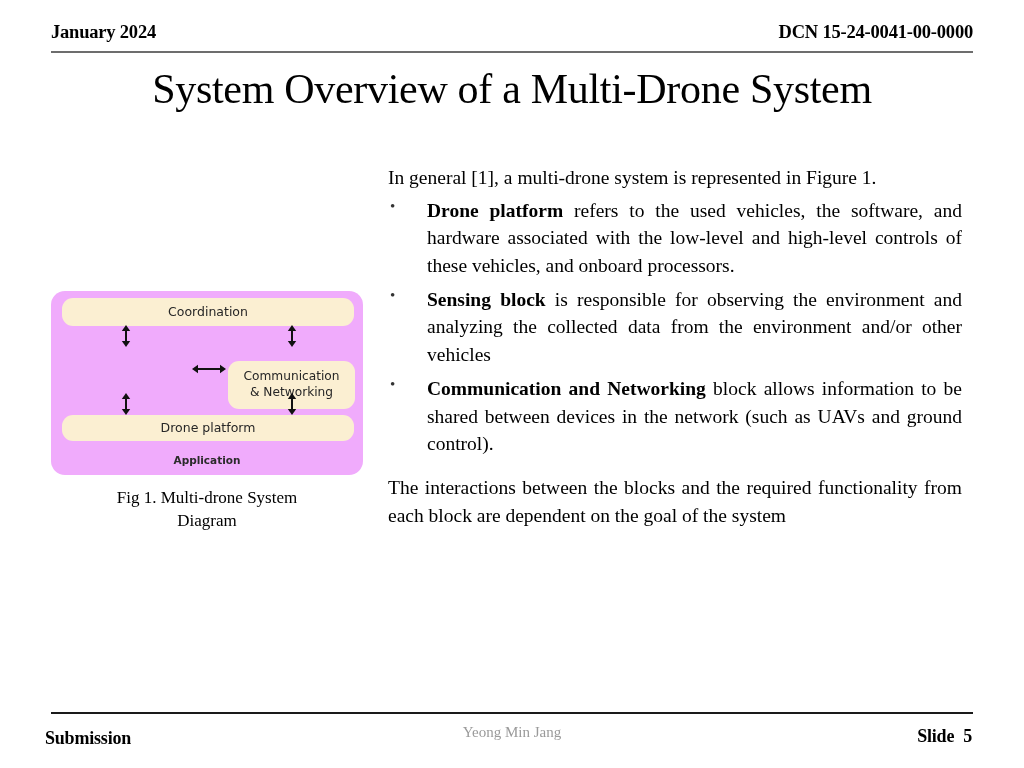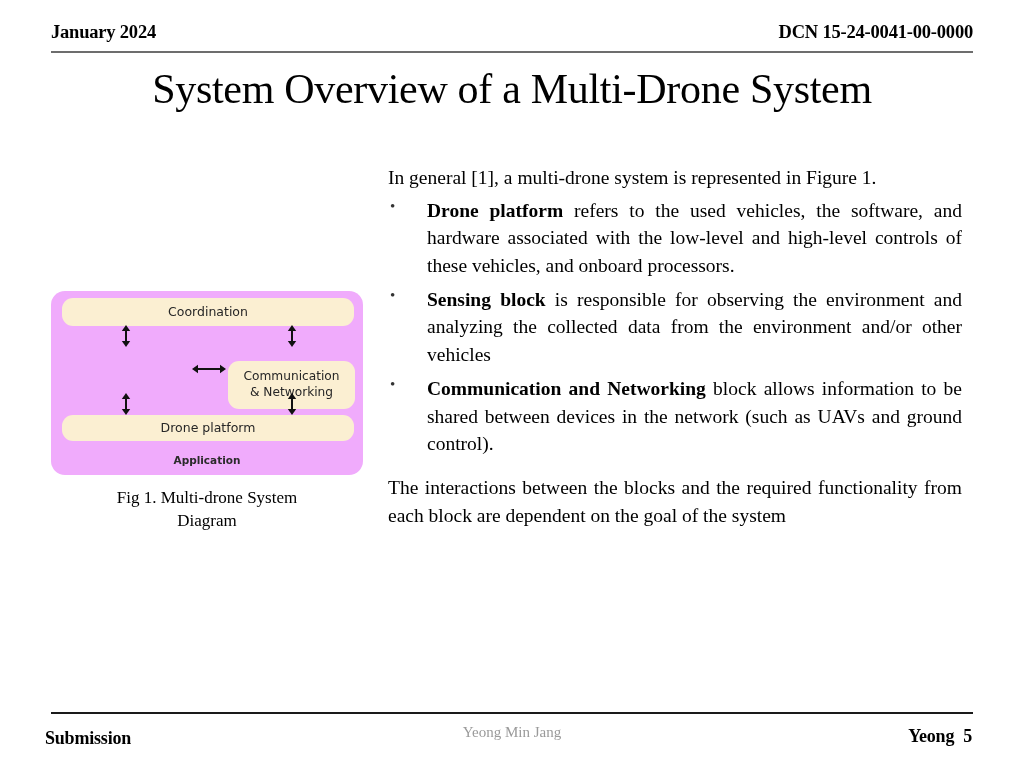--- a/index.html
+++ b/index.html
@@ -321,14 +321,14 @@
     </li>
   </ul>
 
   <p class="para para-justify">The interactions between the blocks and the required functionality from each block are dependent on the goal of the system</p>
 </div>
 
 <div class="footer-rule"></div>
 <div class="footer-left">Submission</div>
 <div class="footer-center">Yeong Min Jang</div>
 <div class="footer-right">
-  <span>Yeong</span><span class="slide-num">5</span>
+  <span>Slide</span><span class="slide-num">5</span>
 </div>
 
 </body></html>

